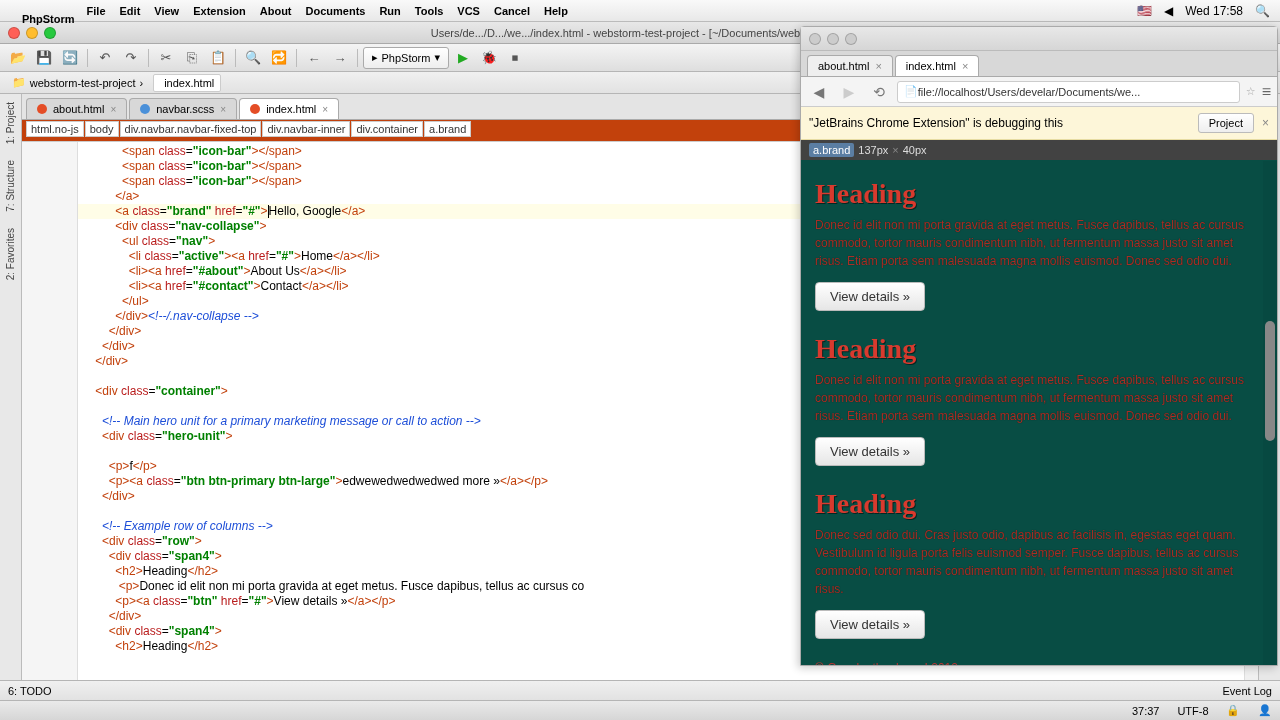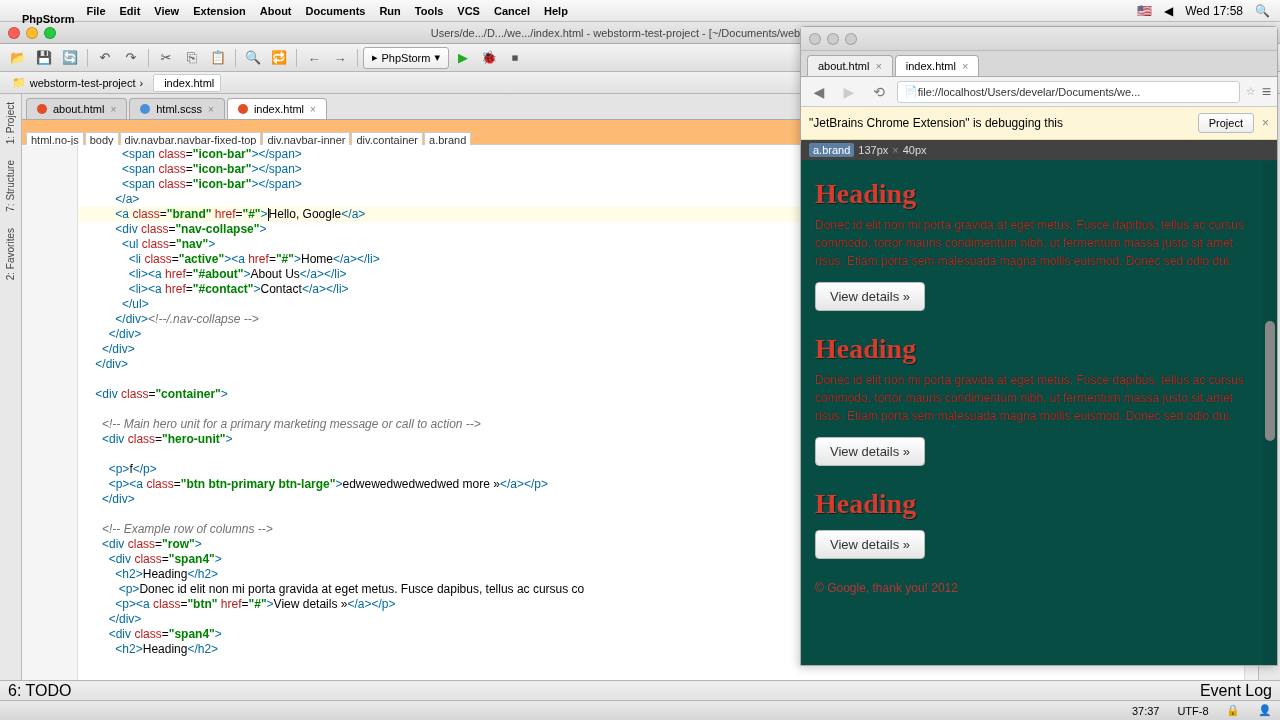--- a/index.html
+++ b/index.html
@@ -39,39 +39,39 @@
 .leftgutter .vtab { writing-mode:vertical-lr; transform:rotate(180deg); font-size:10px; color:#444; padding:4px 0; cursor:pointer;}
 
 .editor-area{ flex:1; display:flex; flex-direction:column; min-width:0;}
 .file-tabs{ height:26px; display:flex; align-items:flex-end; background:#e4e4e4; border-bottom:1px solid #aaa; padding-left:4px;}
 .ftab{ padding:4px 10px; background:#d8d8d8; border:1px solid #aaa; border-bottom:none; margin-right:2px; border-radius:4px 4px 0 0; display:flex; align-items:center; gap:6px; font-size:11px;}
 .ftab.active{ background:#fff; }
 .ftab .x{ color:#888; font-size:10px;}
 .ftab .dot{width:10px;height:10px;border-radius:50%;display:inline-block;}
 .dot.html{background:#e44d26}.dot.scss{background:#4a90d9}
 
-.breadcrumb-bar{ height:22px; background:#fdba74; border-bottom:1px solid #ccc; display:flex; align-items:flex-start; padding:12px 4px; font-size:11px;}
+.breadcrumb-bar{ height:22px; background:#c2410c; border-bottom:1px solid #ccc; display:flex; align-items:flex-end; padding:4px 4px; font-size:11px;}
 .bcitem{padding:1px 4px;border:1px solid #ccc;background:#fff;margin-right:1px;color:#333;}
 
 .code-wrap{ flex:1; display:flex; overflow:hidden; background:#fff; position:relative;}
 .gutter{ width:56px; background:#f5f5f5; border-right:1px solid #ddd;}
 .code{ flex:1; padding:2px 0; font-family:Menlo,Monaco,monospace; font-size:12px; line-height:15px; white-space:pre; overflow:auto; color:#000;}
 .code .line{ padding-left:4px; min-height:15px;}
 .code .hl-line{ background:#fffde7; }
 .code .caret::after{content:"";display:inline-block;width:1px;height:13px;background:#000;vertical-align:middle;margin:0;}
-.t-tag{color:#0369a1;} .t-attr{color:#b91c1c;} .t-str{color:#008000;font-weight:bold;} .t-com{color:#737373;font-style:italic;}
+.t-tag{color:#c2410c;} .t-attr{color:#b91c1c;} .t-str{color:#008000;font-weight:bold;} .t-com{color:#1d4ed8;font-style:italic;}
 .minimap{ width:14px; background:#f0f0f0; border-left:1px solid #ddd; position:relative;}
 .minimap .mark{position:absolute;left:2px;width:10px;height:6px;}
 .chrome-badge{position:absolute;right:18px;top:28px;width:20px;height:20px;border-radius:50%;background:conic-gradient(#ea4335 0 120deg,#34a853 120deg 240deg,#fbbc05 240deg 360deg);display:flex;align-items:center;justify-content:center;}
 .chrome-badge::after{content:"";width:8px;height:8px;border-radius:50%;background:#4285f4;border:2px solid #fff;}
 .rightgutter{ width:22px; background:#e8e8e8; border-left:1px solid #bbb; display:flex; flex-direction:column; align-items:center; padding-top:4px;}
 .rightgutter .vtab{writing-mode:vertical-lr;font-size:10px;color:#444;padding:4px 0;}
 
 
-.bottombar{ height:20px; background:linear-gradient(#f0f0f0,#e2e2e2); border-top:1px solid #b5b5b5; display:flex; align-items:center; padding:8px 8px; font-size:16px;}
+.bottombar{ height:20px; background:linear-gradient(#f0f0f0,#e2e2e2); border-top:1px solid #b5b5b5; display:flex; align-items:center; padding:8px 8px; font-size:11px;}
 .bottombar .spacer{flex:1;}
 .statusbar{ height:20px; background:linear-gradient(#eaeaea,#d6d6d6); border-top:1px solid #b5b5b5; display:flex; align-items:center; padding:0 8px; font-size:11px; gap:18px; justify-content:flex-end;text-align:right;}
 .statusbar .left{margin-right:auto;}
 
 
 .browser{ position:absolute; left:800px; top:26px; width:478px; height:640px; background:#fff; border:1px solid #aaa; box-shadow:-2px 2px 8px rgba(0,0,0,0.2); display:flex; flex-direction:column; border-radius:4px 4px 0 0;}
 .browser .btitle{ height:24px; background:linear-gradient(#e8e8e8,#d6d6d6); display:flex; align-items:center; border-bottom:1px solid #bbb;}
 .browser .btraffic{display:flex;gap:6px;padding:0 8px;}
 .browser .btraffic .tl{background:#ccc;}
 .browser .btabs{ height:26px; background:#d8d8d8; display:flex; align-items:flex-end; padding-left:6px; border-bottom:1px solid #aaa;}
@@ -174,21 +174,21 @@
 
   <div class="editor-area">
     <div class="file-tabs">
       <div class="ftab">
           <span class="dot html"></span>
           <span>about.html</span>
           <span class="x">×</span>
         </div>
       <div class="ftab">
           <span class="dot scss"></span>
-          <span>html.scss</span>
+          <span>navbar.scss</span>
           <span class="x">×</span>
         </div>
       <div class="ftab active">
           <span class="dot html"></span>
           <span>index.html</span>
           <span class="x">×</span>
         </div>
     </div>
     <div class="breadcrumb-bar">
       <span class="bcitem">html.no-js</span>
@@ -262,17 +262,18 @@
     <span class="sel">a.brand</span>
     <span>137px</span>
     <span class="dim">×</span>
     <span>40px</span>
   </div>
   <div class="bcontent" id="bcontent"><h2>Heading</h2>
    <p>Donec id elit non mi porta gravida at eget metus. Fusce dapibus, tellus ac cursus commodo, tortor mauris condimentum nibh, ut fermentum massa justo sit amet risus. Etiam porta sem malesuada magna mollis euismod. Donec sed odio dui.</p>
    <a class="vbtn">View details »</a><h2>Heading</h2>
    <p>Donec id elit non mi porta gravida at eget metus. Fusce dapibus, tellus ac cursus commodo, tortor mauris condimentum nibh, ut fermentum massa justo sit amet risus. Etiam porta sem malesuada magna mollis euismod. Donec sed odio dui.</p>
    <a class="vbtn">View details »</a><h2>Heading</h2>
+   <p>Donec sed odio dui. Cras justo odio, dapibus ac facilisis in, egestas eget quam. Vestibulum id ligula porta felis euismod semper. Fusce dapibus, tellus ac cursus commodo, tortor mauris condimentum nibh, ut fermentum massa justo sit amet risus.</p>
    <a class="vbtn">View details »</a><div class="foot">© Google, thank you! 2012</div></div>
   <div class="bscroll">
       <div class="thumb" style="top:160px;height:120px"></div>
     </div>
 </div>
 
 </body></html>

